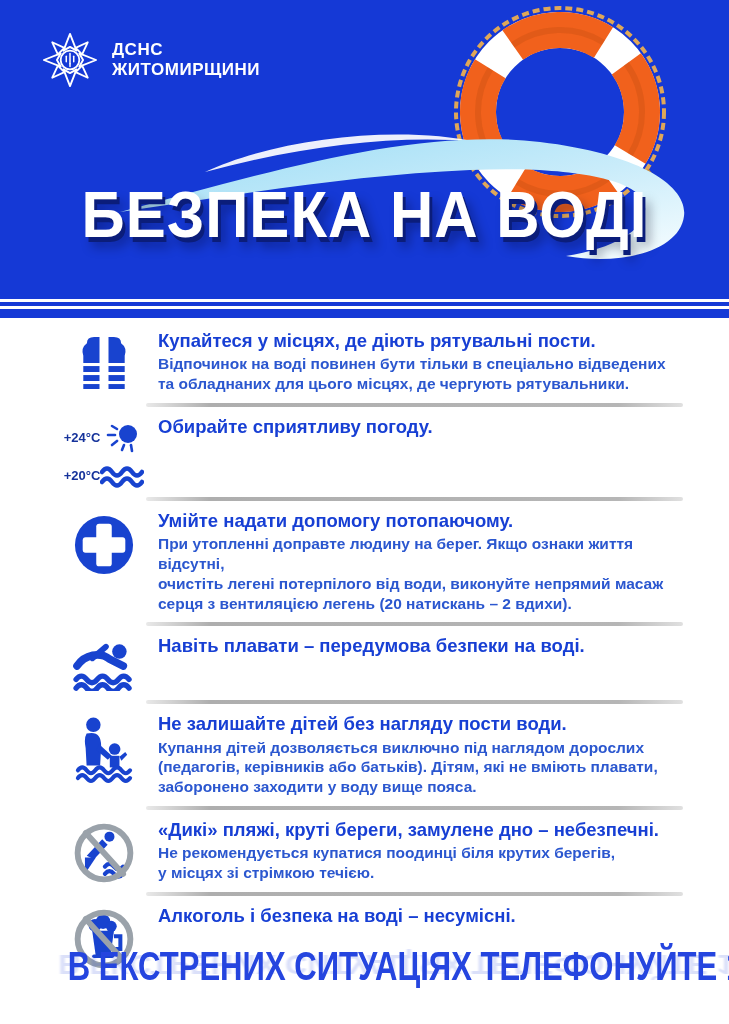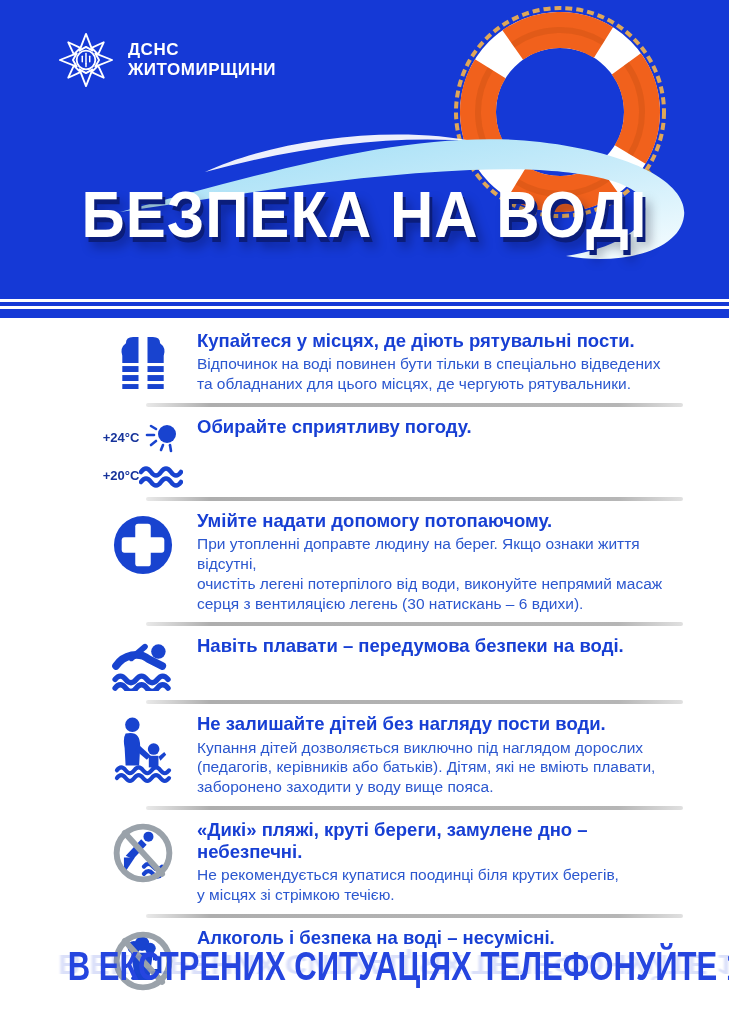--- a/index.html
+++ b/index.html
@@ -3,38 +3,38 @@
 <meta charset="utf-8">
 <style>
   * { margin:0; padding:0; box-sizing:border-box; }
   html,body { width:729px; }
   body { font-family:"Liberation Sans", sans-serif; background:#ffffff; }
   .poster { position:relative; width:729px; height:1024px; background:#ffffff; overflow:hidden; }
 
   
   .header { position:relative; width:729px; height:299px; background:#1539d6; overflow:hidden; }
   .header-art { position:absolute; top:0; left:0; width:729px; height:299px; }
-  .logo { position:absolute; top:32px; left:58px; display:flex; align-items:center; gap:14px; }
+  .logo { position:absolute; top:32px; left:42px; display:flex; align-items:center; gap:14px; }
   .logo-text { color:#ffffff; font-weight:bold; font-size:17px; line-height:1.15; letter-spacing:.5px; }
   .main-title { position:absolute; left:0; right:0; top:178px; text-align:center;
     color:#ffffff; font-weight:bold; font-size:60px; letter-spacing:1px;
     transform:scaleY(1.08); transform-origin:top center; white-space:nowrap;
     text-shadow:3px 4px 0 #0b1d7a, 7px 9px 10px rgba(0,0,30,.35); }
   .stripe { width:729px; }
   .stripe.white { height:3px; background:#ffffff; }
   .stripe.blue4 { height:4px; background:#1539d6; }
   .stripe.blue9 { height:9px; background:#1539d6; }
 
   
   .sections { padding:12px 44px 0 56px; }
-  .section { display:flex; align-items:flex-start;margin-left:39px; }
+  .section { display:flex; align-items:flex-start; }
   .icon-col { width:96px; flex-shrink:0; display:flex; justify-content:center; padding-top:4px; }
   .text-col { flex:1; padding-left:6px; }
   .sec-title { color:#173fd4; font-weight:bold; font-size:18.5px; line-height:1.2; margin-bottom:2px; }
-  .sec-body { color:#2b57cf; font-size:15.5px; line-height:1.28; white-space:pre-line; }
+  .sec-body { color:#2b57cf; font-size:15.5px; line-height:1.28; white-space:pre-line;font-weight:bold; }
   .divider { height:4px; border-radius:3px; margin:9px 2px 9px 90px;
     background:linear-gradient(90deg,#e9e9e9,#aeaeae 12%,#b6b6b6 88%,#e0e0e0); }
 
   .weather-icon { display:flex; flex-direction:column; gap:8px; }
   .weather-row { display:flex; align-items:center; gap:0; }
   .temp { color:#16339b; font-weight:bold; font-size:13px; white-space:nowrap; }
 
   
   .footer { position:absolute; left:0; right:0; top:946px; text-align:center; }
   .emergency { display:inline-block; color:#2545df; font-weight:bold; font-size:37px;
@@ -167,21 +167,21 @@
         <svg width="62" height="62" viewBox="0 0 64 64">
           <circle cx="32" cy="32" r="30" fill="#1843cf"></circle>
           <rect x="24" y="10" width="16" height="44" rx="3" fill="#ffffff"></rect>
           <rect x="10" y="24" width="44" height="16" rx="3" fill="#ffffff"></rect>
         </svg>
       </div>
       <div class="text-col">
         <div class="sec-title">Умійте надати допомогу потопаючому.</div>
         <div class="sec-body">При утопленні доправте людину на берег. Якщо ознаки життя відсутні,
 очистіть легені потерпілого від води, виконуйте непрямий масаж
-серця з вентиляцією легень (30 натискань – 6 вдихи).</div>
+серця з вентиляцією легень (20 натискань – 2 вдихи).</div>
       </div>
     </div>
     <div class="divider"></div>
 
     <div class="section">
       <div class="icon-col">
         <svg width="62" height="52" viewBox="0 0 64 54">
           <circle cx="48" cy="13" r="7.5" fill="#1843cf"></circle>
           <path d="M4 28 C 12 16, 28 13, 38 21 L52 28" fill="none" stroke="#1843cf" stroke-width="8" stroke-linecap="round"></path>
           <path d="M20 20 L34 8" fill="none" stroke="#1843cf" stroke-width="6" stroke-linecap="round"></path>

